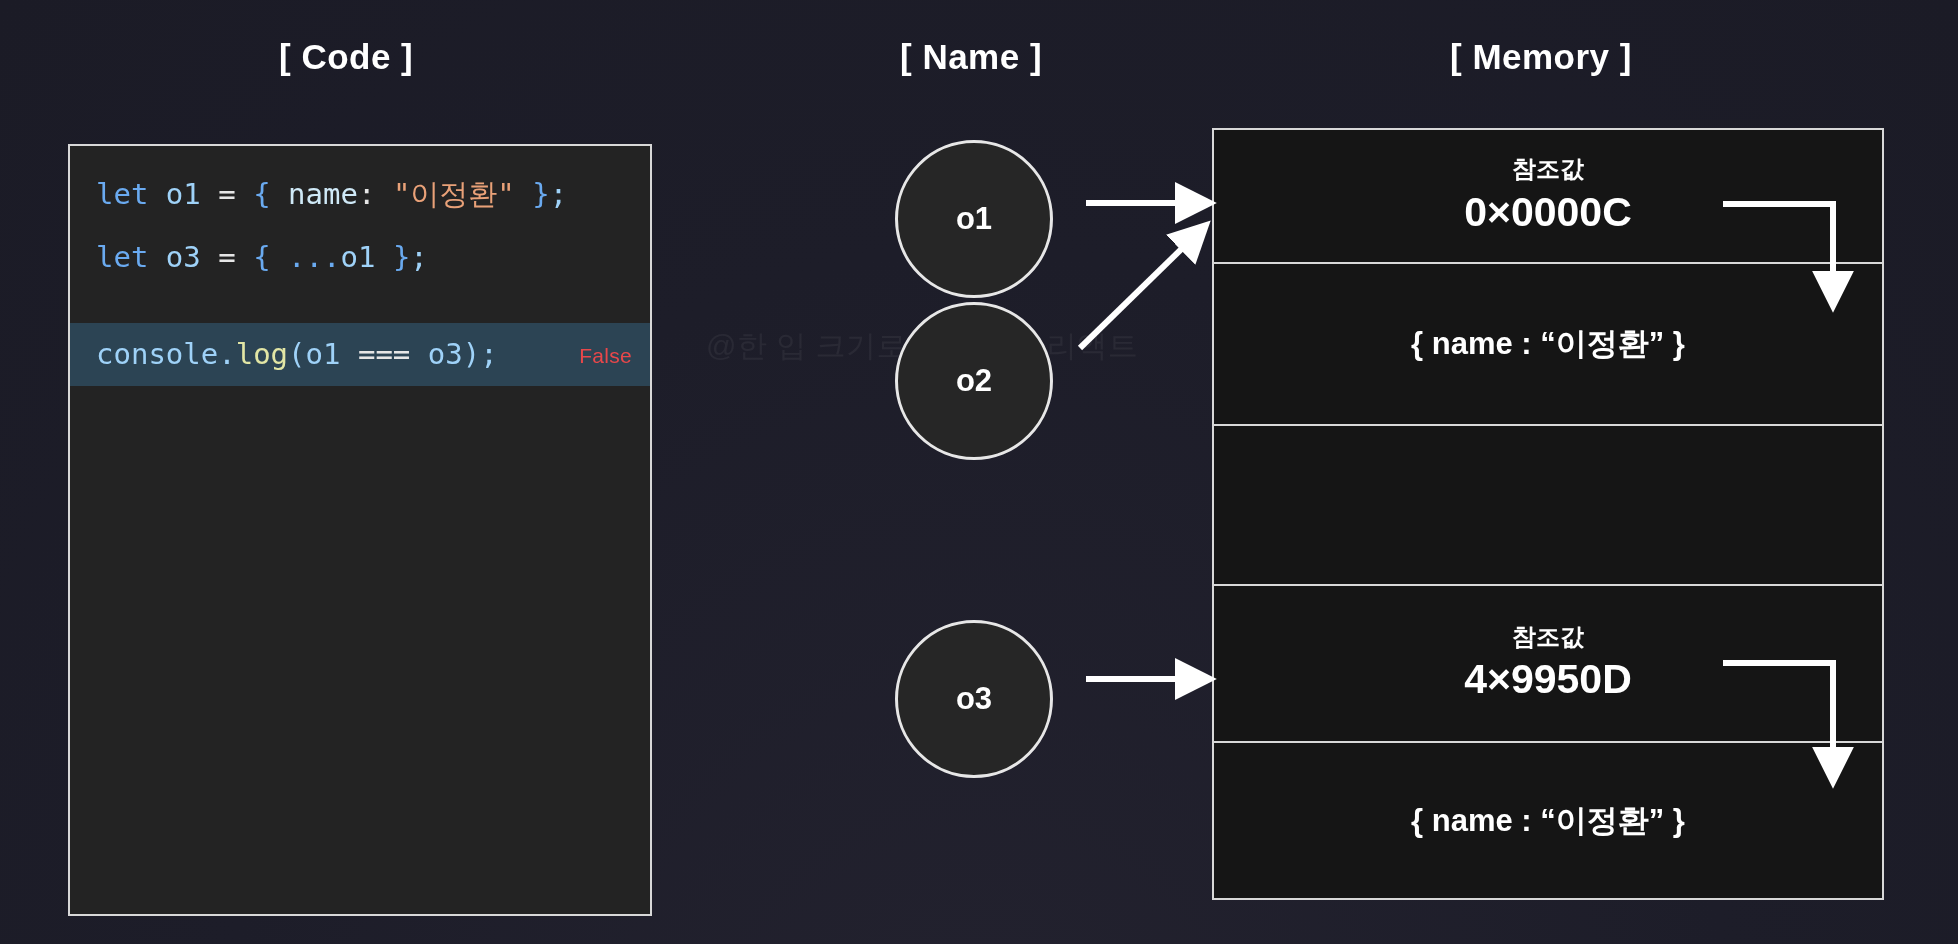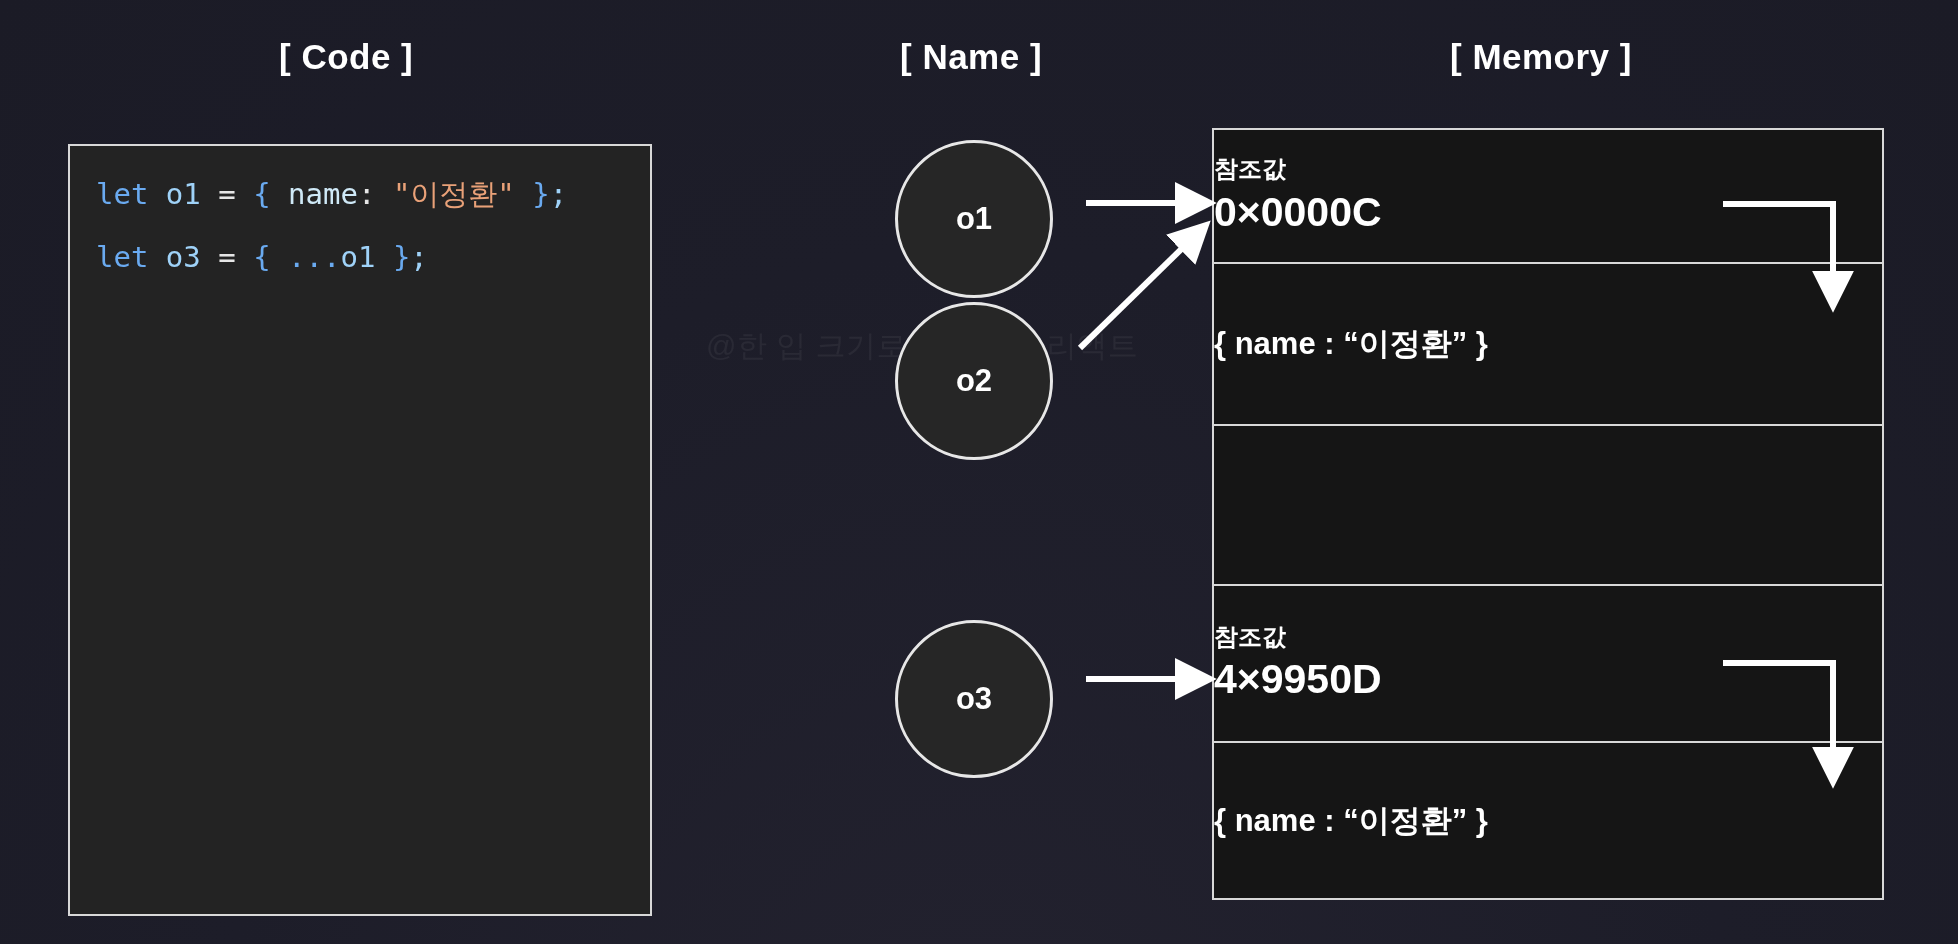--- a/index.html
+++ b/index.html
@@ -125,21 +125,21 @@
     display: flex;
     flex-direction: column;
   }
   .mem-row {
     position: relative;
     box-sizing: border-box;
     background: #151515;
     border-bottom: 2px solid #d8d8d8;
     display: flex;
     flex-direction: column;
-    align-items: flex-start;
+    align-items: center;
     justify-content: center;
     color: #ffffff;
   }
   .mem-row:last-child { border-bottom: none; }
   .mem-row.r1 { height: 134px; }
   .mem-row.r2 { height: 162px; }
   .mem-row.r3 { height: 160px; }
   .mem-row.r4 { height: 157px; }
   .mem-row.r5 { height: 155px; }
   .mem-label {
@@ -175,20 +175,21 @@
 
   <div class="col-header" id="hdr-code">[ Code ]</div>
   <div class="col-header" id="hdr-name">[ Name ]</div>
   <div class="col-header" id="hdr-memory">[ Memory ]</div>
 
   <div id="code-panel">
     <div class="code-lines" id="code-lines">
         <div class="code-line"><span class="tok-kw">let</span><span class="tok-var"> o1 </span><span class="tok-op">=</span><span class="tok-plain"> </span><span class="tok-brace">{</span><span class="tok-prop"> name</span><span class="tok-op">:</span><span class="tok-plain"> </span><span class="tok-str">"이정환"</span><span class="tok-plain"> </span><span class="tok-brace">}</span><span class="tok-punct">;</span></div>
         <div class="code-line"><span class="tok-kw">let</span><span class="tok-var"> o3 </span><span class="tok-op">=</span><span class="tok-plain"> </span><span class="tok-brace">{</span><span class="tok-plain"> </span><span class="tok-kw">...</span><span class="tok-var">o1</span><span class="tok-plain"> </span><span class="tok-brace">}</span><span class="tok-punct">;</span></div>
         <div class="code-line blank"></div>
+        <div class="code-line highlight"><span class="tok-var">console</span><span class="tok-plain">.</span><span class="tok-fn">log</span><span class="tok-punct">(</span><span class="tok-var">o1 </span><span class="tok-op">===</span><span class="tok-var"> o3</span><span class="tok-punct">)</span><span class="tok-punct">;</span><span class="result">False</span></div>
       </div>
   </div>
 
   <div class="name-circle" id="circle-o1">
     <span>o1</span>
   </div>
   <div class="name-circle" id="circle-o2">
     <span>o2</span>
   </div>
   <div class="name-circle" id="circle-o3">

